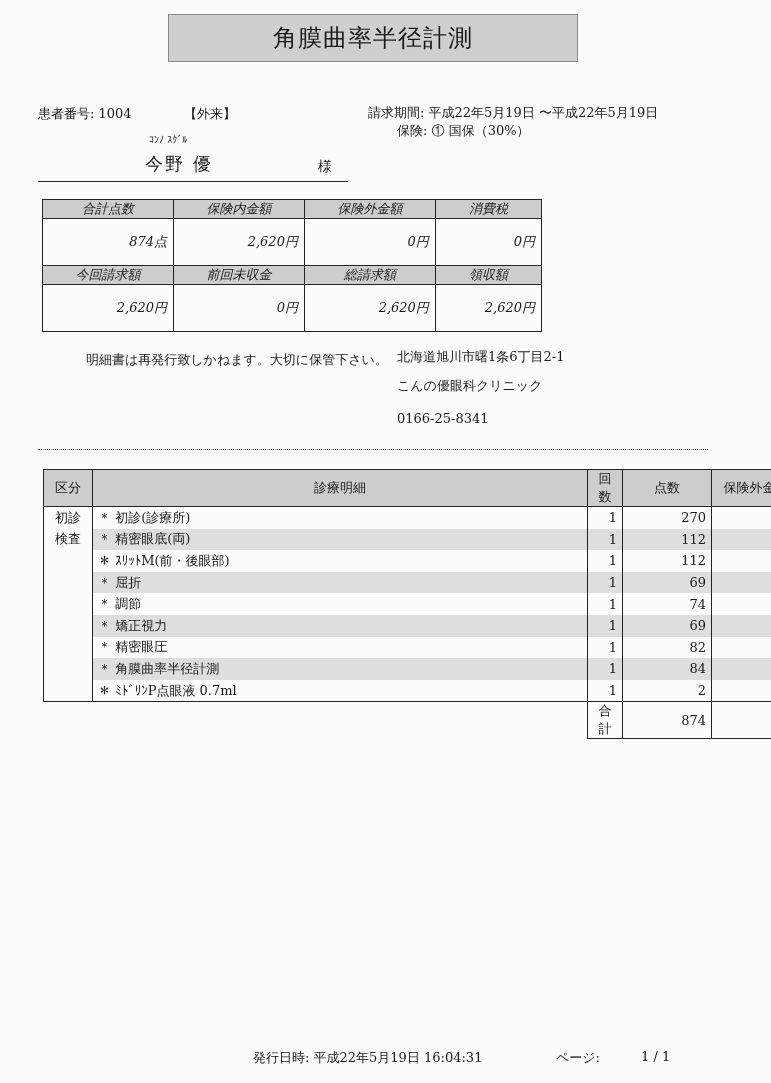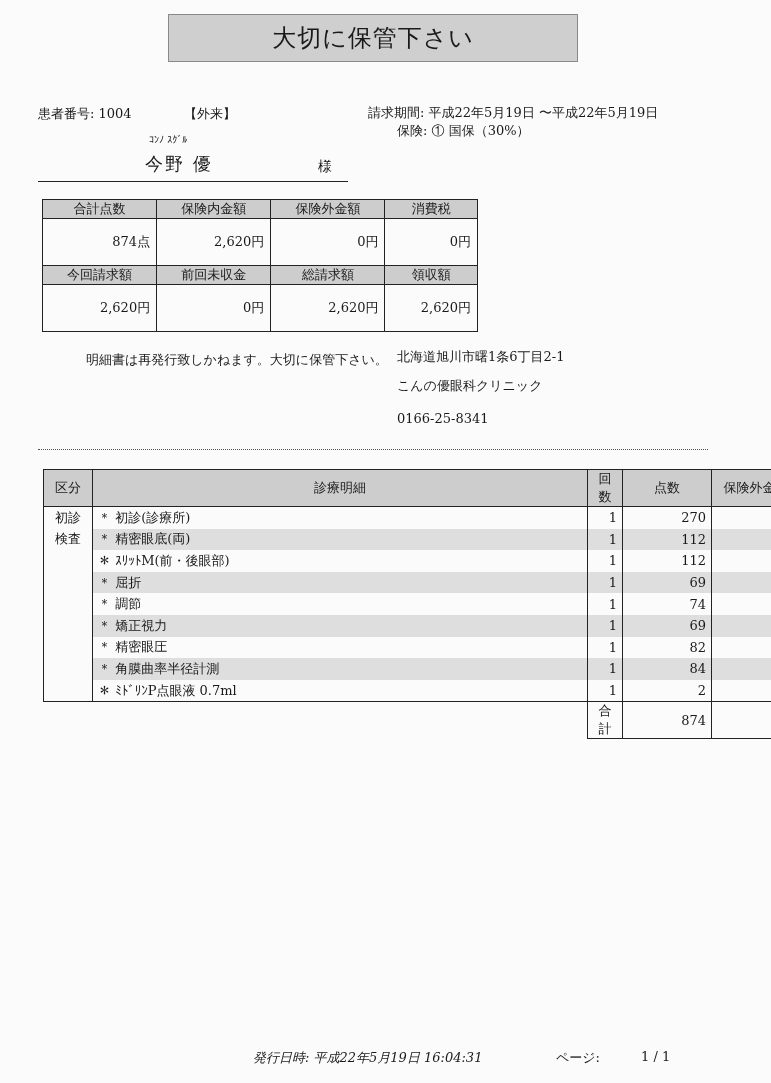--- a/index.html
+++ b/index.html
@@ -13,21 +13,21 @@
     background:#cfcfcf; border:1px solid #8a8a8a;
     display:flex; align-items:center; justify-content:center;
     font-size:24px; letter-spacing:1px;
   }
   .lbl { font-size:13px; white-space:nowrap; }
   .name-kana { font-size:10px; }
   .name { font-size:18px; letter-spacing:2px; }
   .name-rule { left:38px; top:181px; width:310px; height:0; border-top:1.5px solid #222; }
 
   table { border-collapse:collapse; }
-  .summary { left:42px; top:199px; width:436px; font-size:13px; }
+  .summary { left:42px; top:199px; width:500px; font-size:13px;font-style:italic; }
   .summary td { border:1.5px solid #222; padding:0 6px; }
   .summary .hd td { background:#cdcdcd; text-align:center; height:17px; }
   .summary .val td { text-align:right; height:46px; }
 
   .notice { left:38px; top:351px; font-size:13px;margin-left:48px; }
   .addr { left:397px; font-size:13px; }
 
   .sep { left:38px; top:449px; width:670px; height:0; border-top:1px dotted #555; }
 
   .detail { left:43px; top:469px; width:758px; font-size:13px; }
@@ -42,21 +42,21 @@
   .detail .tot td { height:21px; }
   .detail .tot td.blank { border:none; background:transparent; }
   .detail .tot td.bx { border:1.5px solid #222; }
 
   .footer { top:1049px; font-size:13px; }
 </style>
 </head>
 <body>
 
 <div class="abs title-box">
-  <span>大切に保管下さい</span>
+  <span>角膜曲率半径計測</span>
 </div>
 
 <div class="abs lbl" style="left:38px;top:105px;">
   <span>患者番号:</span>
   <span>1004</span>
 </div>
 <div class="abs lbl" style="left:184px;top:105px;">【外来】</div>
 
 <div class="abs lbl" style="left:368px;top:104px;">
   <span>請求期間:</span>
@@ -183,18 +183,18 @@
   <tr class="tot">
     <td class="blank"></td>
     <td class="blank"></td>
     <td class="bx" style="text-align:center">合計</td>
     <td class="bx c-pts">874</td>
     <td class="bx c-ext">0</td>
   </tr>
 </tbody>
   </table>
 
-<div class="abs footer" style="left:253px;font-style:italic;">
+<div class="abs footer" style="left:253px;">
   <span>発行日時:</span>
   <span>平成22年5月19日 16:04:31</span>
 </div>
 <div class="abs footer" style="left:556px;">ページ:</div>
 <div class="abs footer" style="left:641px;">1 / 1</div>
 
 </body></html>

